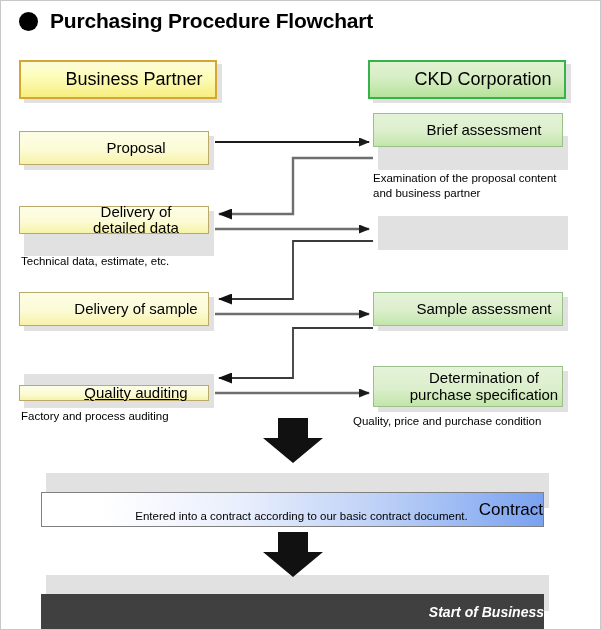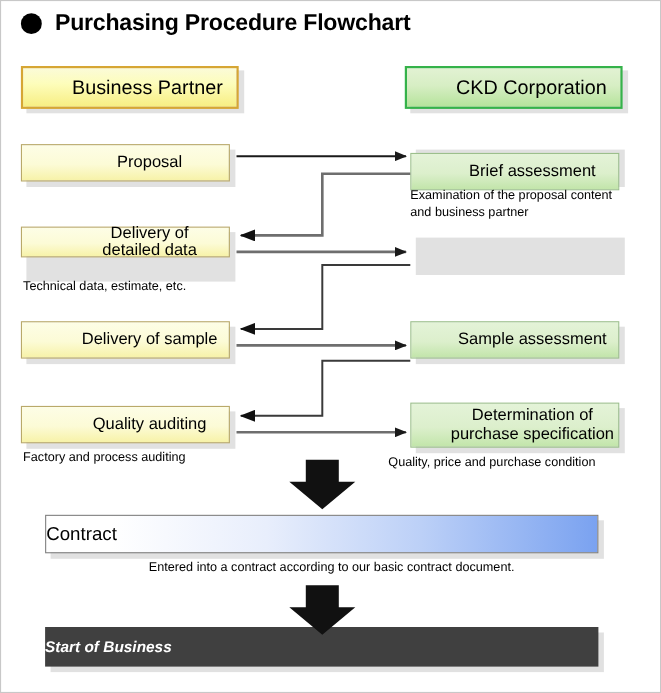--- a/index.html
+++ b/index.html
@@ -97,21 +97,22 @@
     white-space: pre-line;
     line-height: 1.28;
   }
 
   
   .bar {
     position: absolute;
     box-sizing: border-box;
     display: flex;
     align-items: center;
-    justify-content: flex-start;
+    justify-content: flex-end;
+    margin-top: 24px;
   }
   #contract-bar {
     border: 1px solid #808080;
     background: linear-gradient(to right, #ffffff 0%, #ffffff 12%, #e8eefc 40%, #bcd0f7 68%, #7aa2f0 100%);
     font-size: 17px;
     color: #000000;
   }
   #start-bar {
     background: #404040;
     font-size: 14px;
@@ -147,21 +148,21 @@
   <div class="node hdr-green" style="left:367px; top:59px; width:198px; height:39px;">
     <span class="lbl">CKD Corporation</span>
   </div>
 
   <div class="shadow" style="left:23px; top:135px; width:190px; height:34px;"></div>
   <div class="node box-yellow" style="left:18px; top:130px; width:190px; height:34px;">
     <span class="lbl">Proposal</span>
   </div>
 
   <div class="shadow" style="left:377px; top:135px; width:190px; height:34px;"></div>
-  <div class="node box-green" style="left:372px; top:138px; width:190px; height:34px;">
+  <div class="node box-green" style="left:372px; top:112px; width:190px; height:34px;">
     <span class="lbl">Brief assessment</span>
   </div>
 
   <div class="caption" style="left:372px; top:170px; width:225px;">Examination of the proposal content
 and business partner</div>
 
   <div class="shadow" style="left:23px; top:210px; width:190px; height:45px;"></div>
   <div class="node box-yellow" style="left:18px; top:205px; width:190px; height:28px;">
     <span class="lbl">Delivery of
 detailed data</span>
@@ -175,21 +176,21 @@
   <div class="node box-yellow" style="left:18px; top:291px; width:190px; height:34px;">
     <span class="lbl">Delivery of sample</span>
   </div>
 
   <div class="shadow" style="left:377px; top:296px; width:190px; height:34px;"></div>
   <div class="node box-green" style="left:372px; top:291px; width:190px; height:34px;">
     <span class="lbl">Sample assessment</span>
   </div>
 
   <div class="shadow" style="left:23px; top:373px; width:190px; height:34px;"></div>
-  <div class="node box-yellow" style="left:18px; top:368px; width:190px; height:34px;">
+  <div class="node box-yellow" style="left:18px; top:384px; width:190px; height:16px;text-decoration:underline;">
     <span class="lbl">Quality auditing</span>
   </div>
 
   <div class="caption" style="left:20px; top:408px; width:230px;">Factory and process auditing</div>
 
   <div class="shadow" style="left:377px; top:370px; width:190px; height:41px;"></div>
   <div class="node box-green" style="left:372px; top:365px; width:190px; height:41px;">
     <span class="lbl">Determination of
 purchase specification</span>
   </div>

